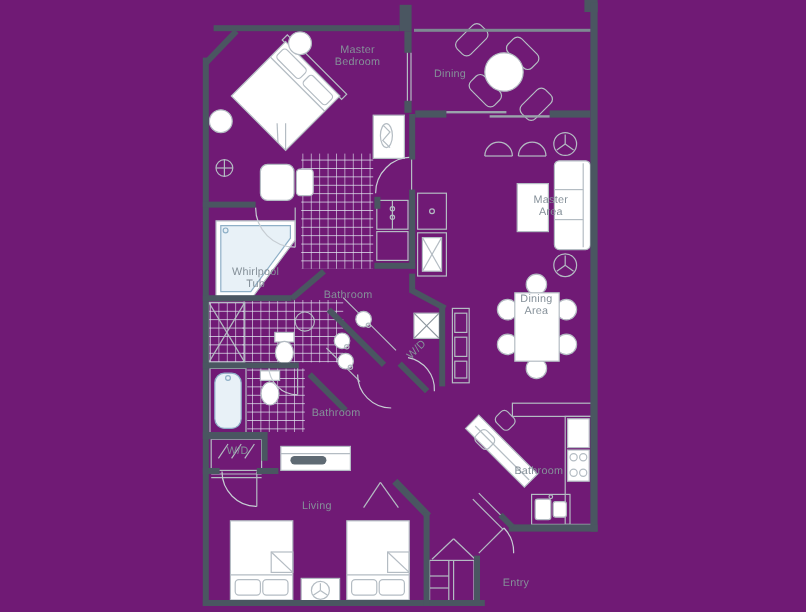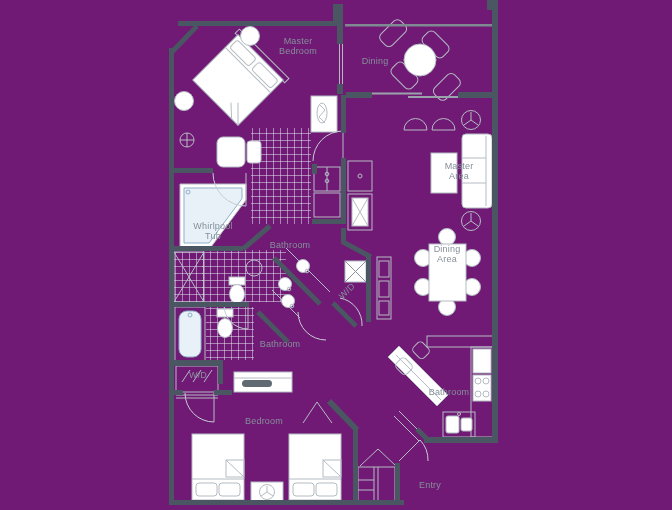--- a/index.html
+++ b/index.html
@@ -327,16 +327,16 @@
 
 <div class="lbl" style="left:267px;top:36px;width:62px;">Master Bedroom</div>
 <div class="lbl" style="left:351px;top:56px;width:48px;">Dining</div>
 <div class="lbl" style="left:438px;top:161px;width:42px;">Master Area</div>
 <div class="lbl" style="left:186px;top:221px;width:54px;">Whirlpool Tub</div>
 <div class="lbl" style="left:258px;top:240px;width:64px;">Bathroom</div>
 <div class="lbl" style="left:424px;top:244px;width:46px;">Dining Area</div>
 <div class="lbl" style="left:248px;top:339px;width:64px;">Bathroom</div>
 <div class="lbl rot" style="left:330px;top:286px;width:34px;">W/D</div>
 <div class="lbl" style="left:180px;top:370px;width:36px;">W/D</div>
-<div class="lbl" style="left:237px;top:416px;width:54px;">Bedroom</div>
+<div class="lbl" style="left:237px;top:416px;width:54px;">Living</div>
 <div class="lbl" style="left:423px;top:387px;width:52px;">Bathroom</div>
 <div class="lbl" style="left:410px;top:480px;width:40px;">Entry</div>
 </div>
 
 </body></html>

